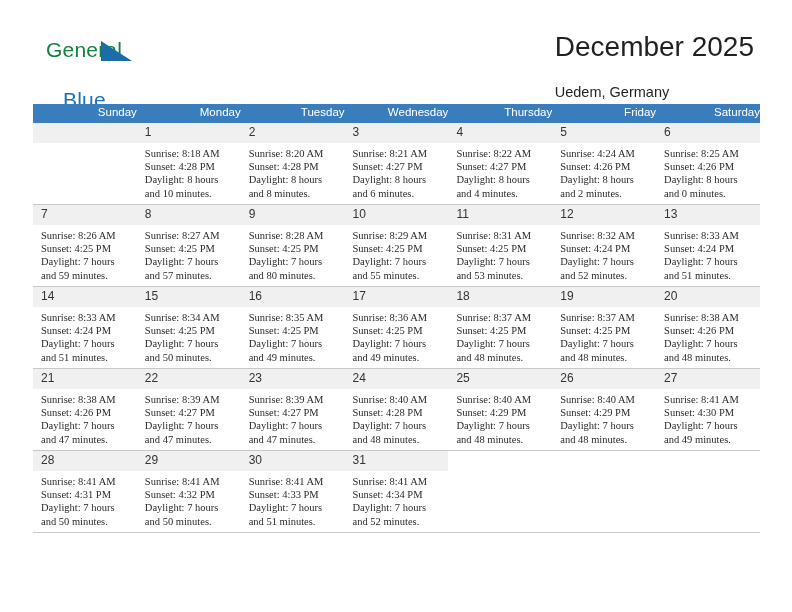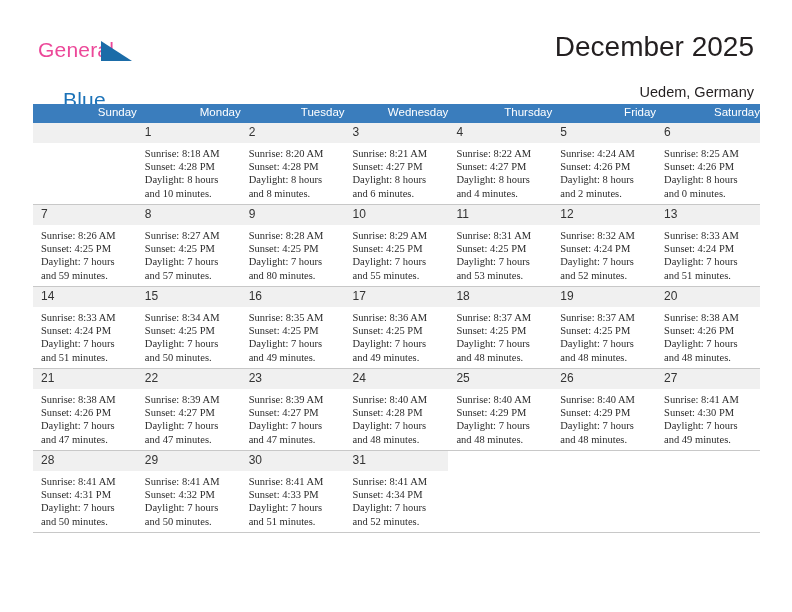--- a/index.html
+++ b/index.html
@@ -30,25 +30,25 @@
   }
   .logo {
     position: absolute;
     left: 38px;
     top: 38px;
     width: 130px;
     height: 50px;
   }
   .logo-general {
     position: absolute;
-    left: 0;
+    left: 8px;
     top: 0;
     font-size: 21px;
     letter-spacing: .2px;
-    color: #ec4899;
+    color: #15803d;
     font-family: "Liberation Sans", sans-serif;
   }
   .logo-blue {
     position: absolute;
     left: 25px;
     top: 20px;
     font-size: 21px;
     letter-spacing: .2px;
     color: #1b72b8;
     font-family: "Liberation Sans", sans-serif;
@@ -61,21 +61,21 @@
     width: 0;
     height: 0;
     border-left: 31px solid #1b6ca8;
     border-top: 20px solid transparent;
   }
 
   .title-block {
     position: absolute;
     right: 38px;
     top: 30px;
-    text-align: right;
+    text-align: left;
   }
   .month-title {
     font-size: 28px;
     font-weight: normal;
     color: #231f20;
     line-height: 34px;
     white-space: nowrap;
   }
   .location {
     font-size: 14.5px;

